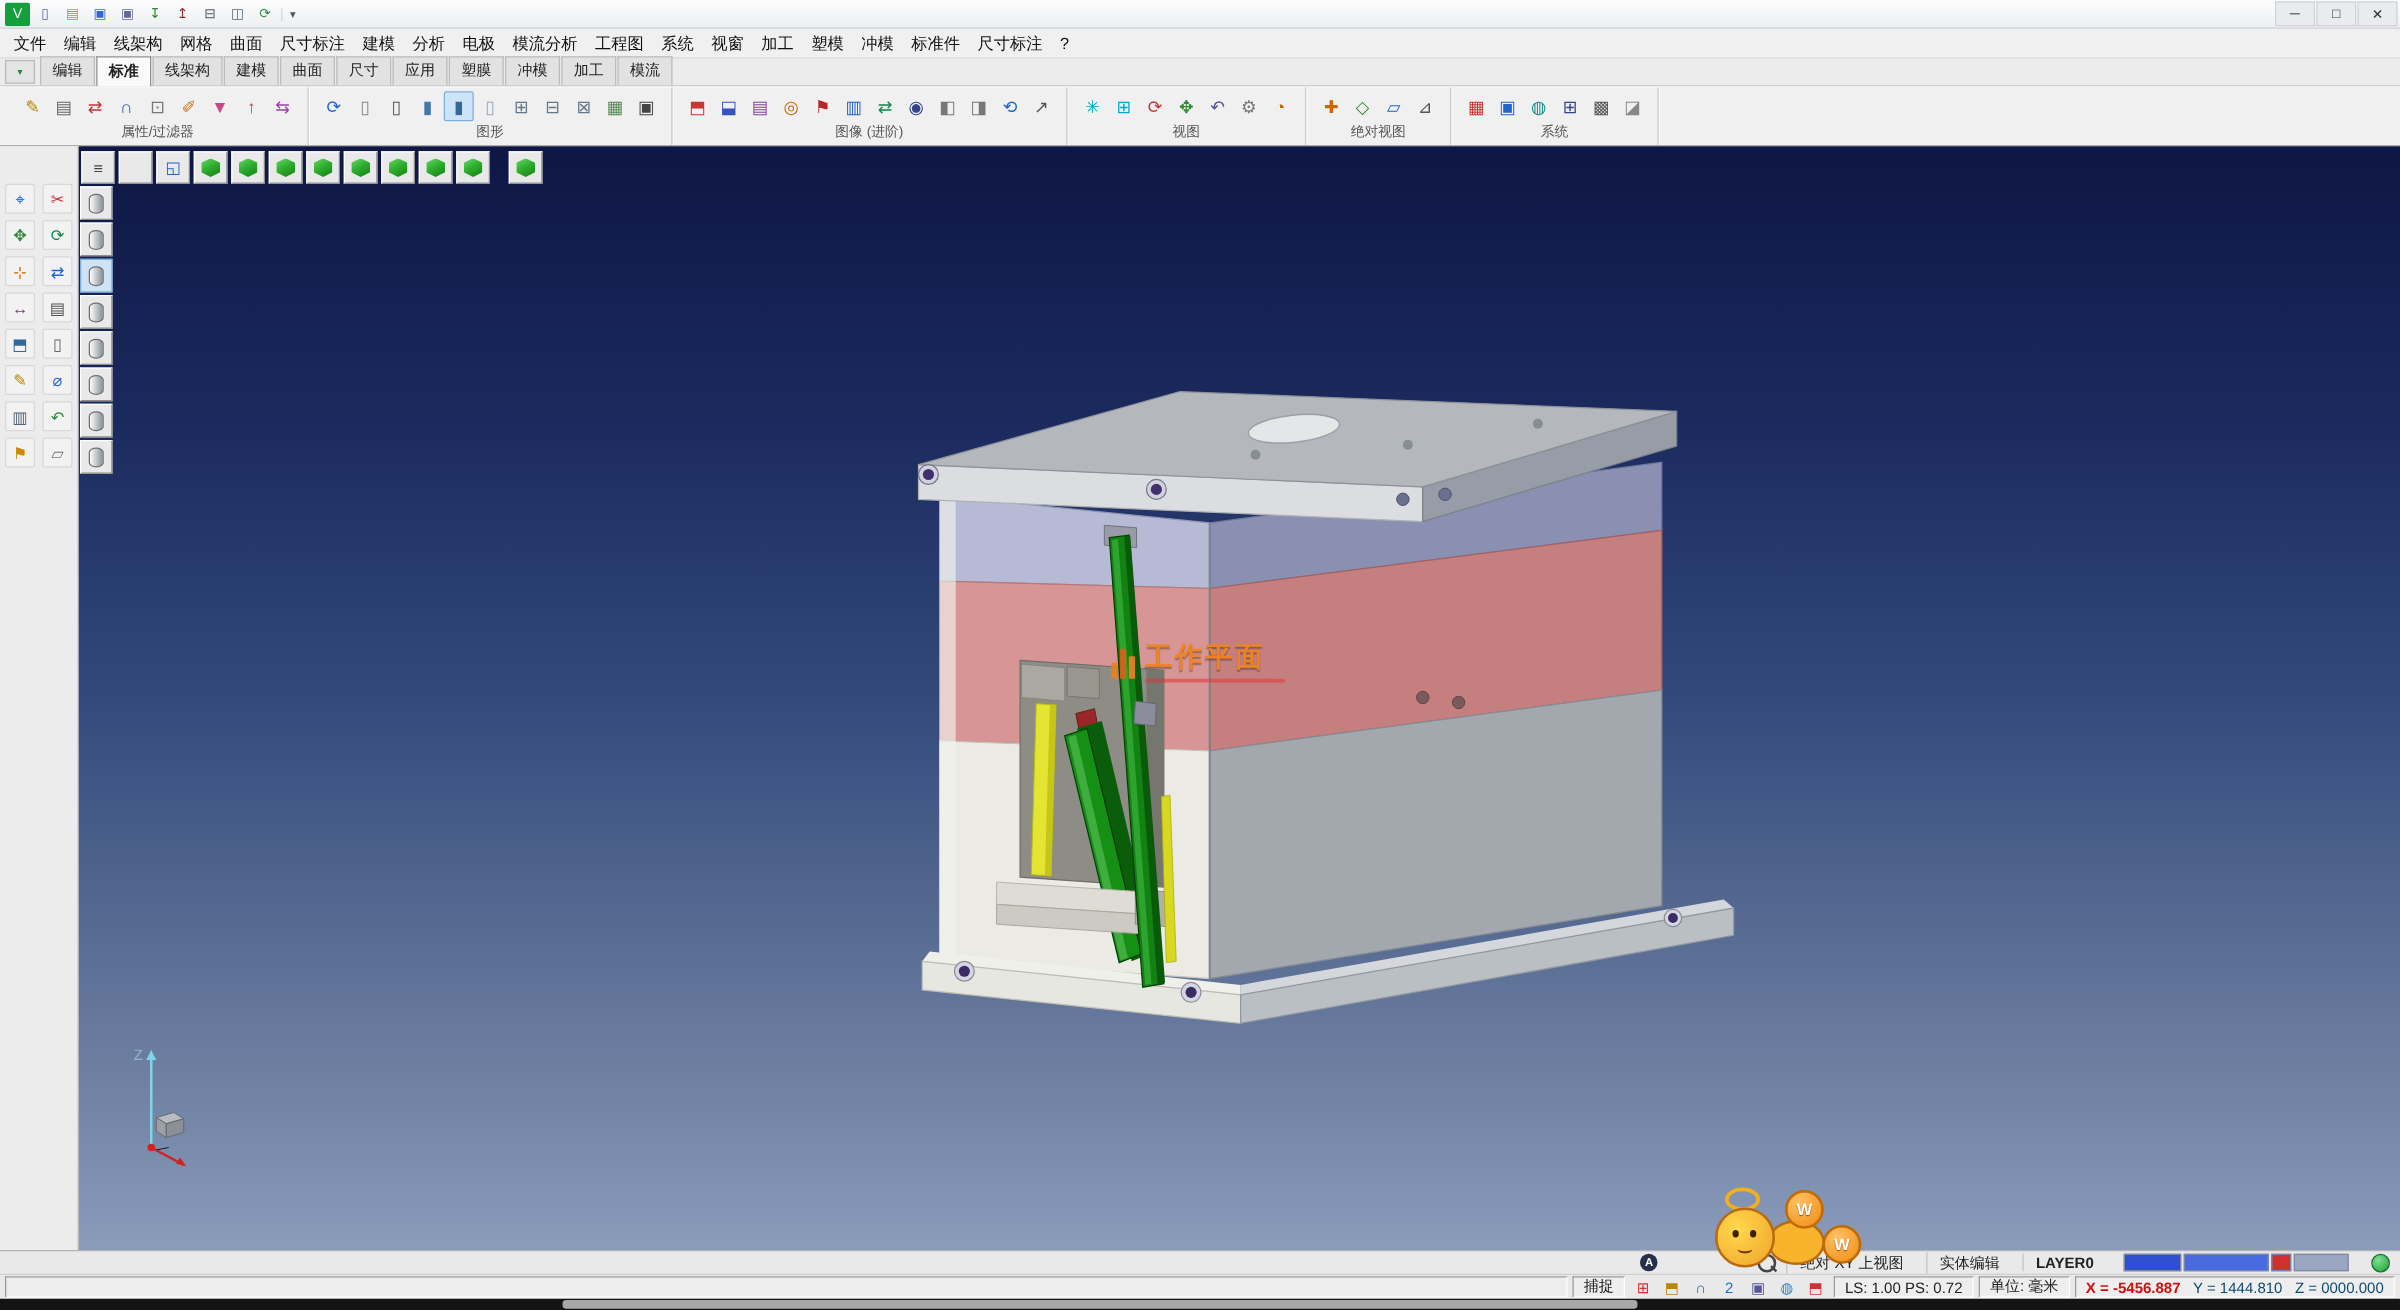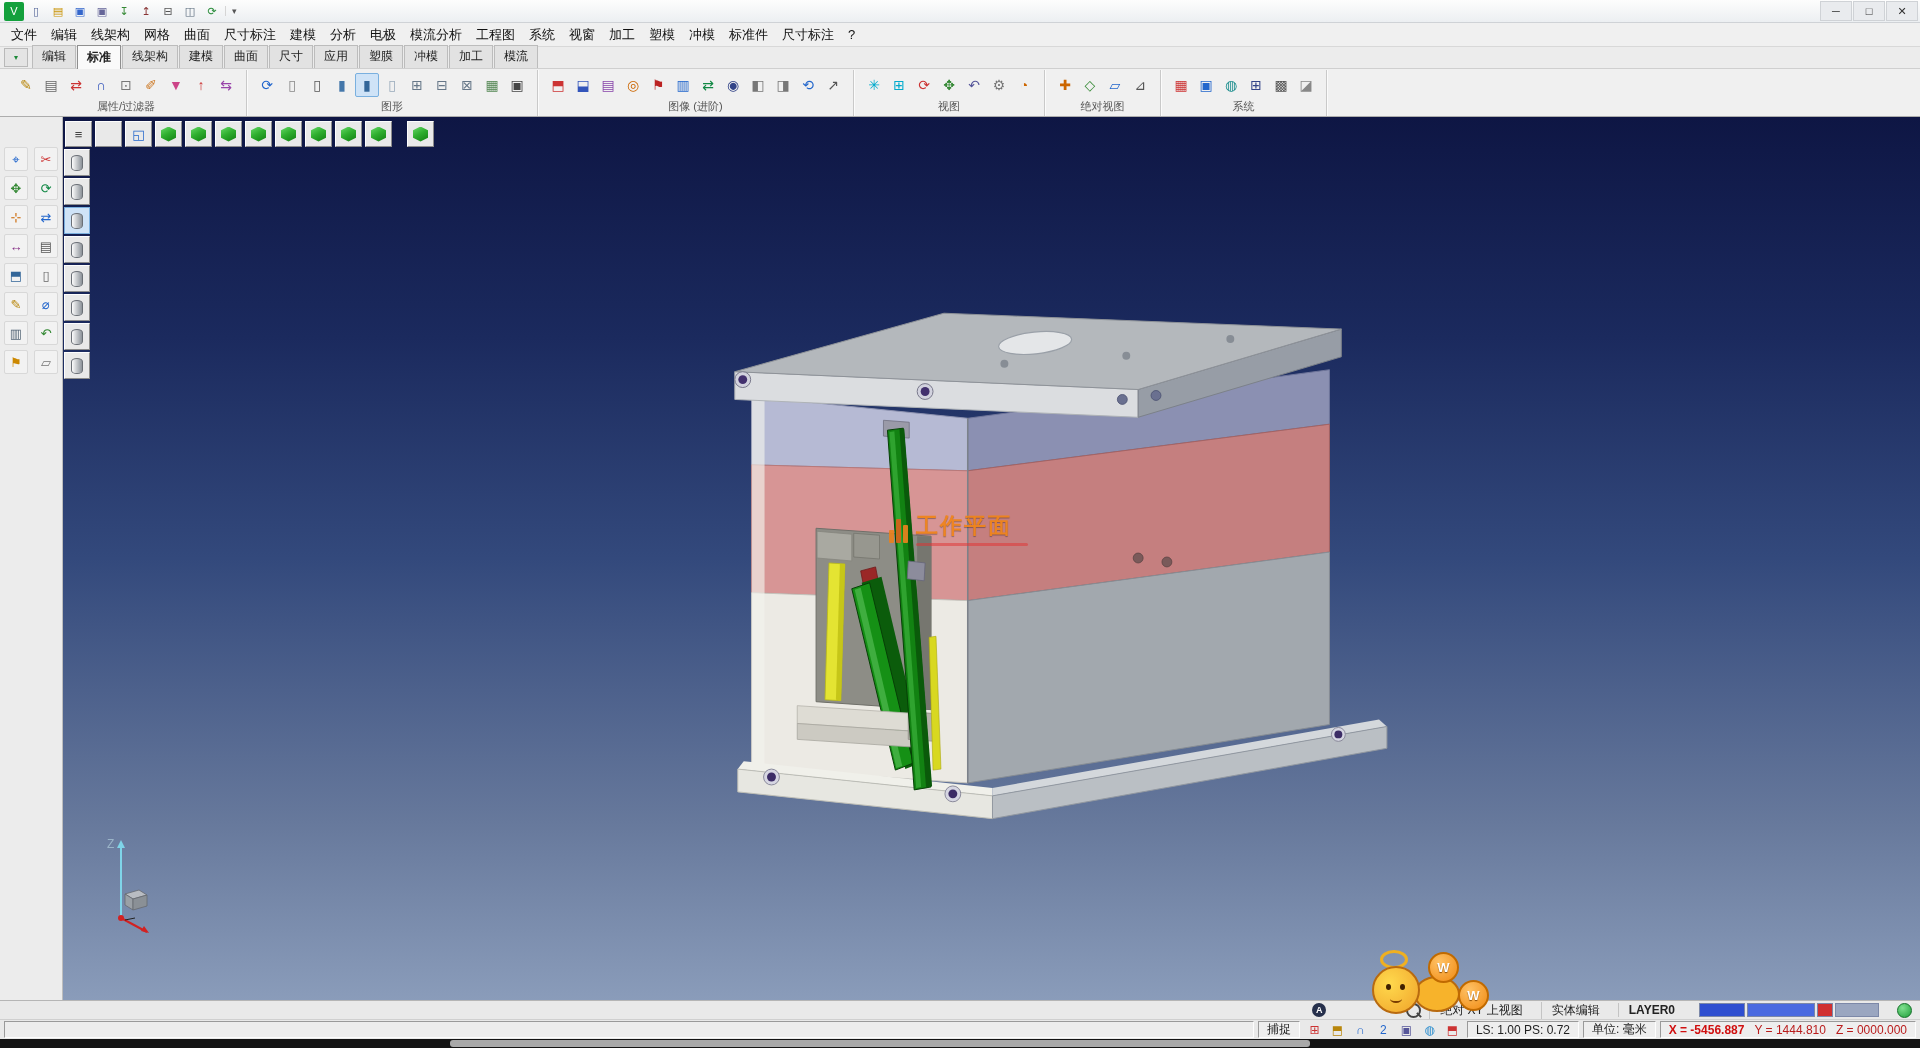--- a/index.html
+++ b/index.html
@@ -98,21 +98,21 @@
         background:radial-gradient(circle at 35% 30%,#7fe08f,#1f9e3a);border:1px solid #127028;}
   .srow2{height:19px;background:#e9e9e9;border-top:1px solid #cfcfcf;display:flex;align-items:center;
          gap:4px;padding:0 4px;flex:0 0 auto;font-size:12px;}
   .cell{height:15px;display:inline-flex;align-items:center;padding:0 8px;white-space:nowrap;
         border:1px solid;border-color:#9a9a9a #fdfdfd #fdfdfd #9a9a9a;background:#eee;}
   .field{flex:1 1 auto;height:15px;border:1px solid;border-color:#9a9a9a #fdfdfd #fdfdfd #9a9a9a;background:#ededed;}
   .s2icons{display:flex;gap:2px;align-items:center;}
   .icon.s2{width:19px;height:17px;font-size:12px;}
   .coords{gap:10px;}
   .cx{color:#d01010;font-weight:bold;}
-  .cy,.cz{color:#b91c1c;}
+  .cy,.cz{color:#0c4a6e;}
   
   .strip{height:9px;background:#141414;position:relative;flex:0 0 auto;}
   .thumb{position:absolute;left:450px;top:1px;width:860px;height:7px;background:#a8a8a8;border-radius:3px;}
 </style>
 </head>
 <body>
 
 <div id="app">
 
   <div class="titlebar">

